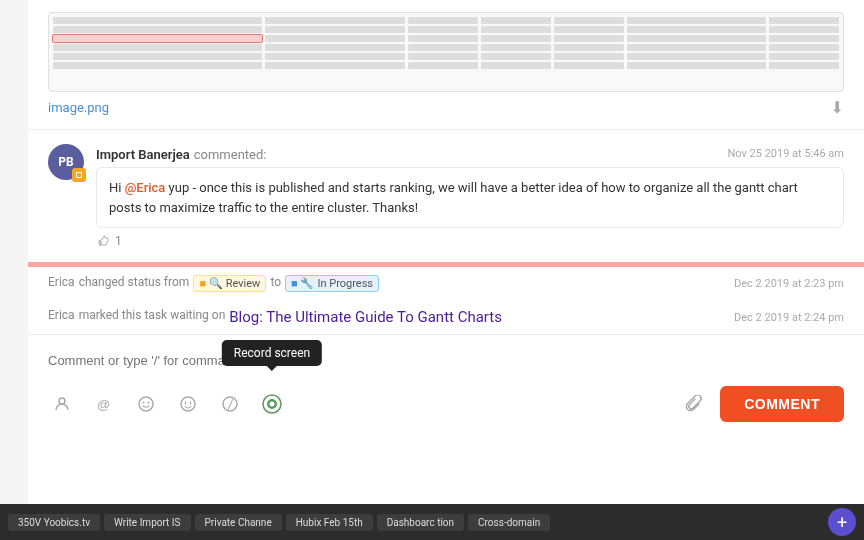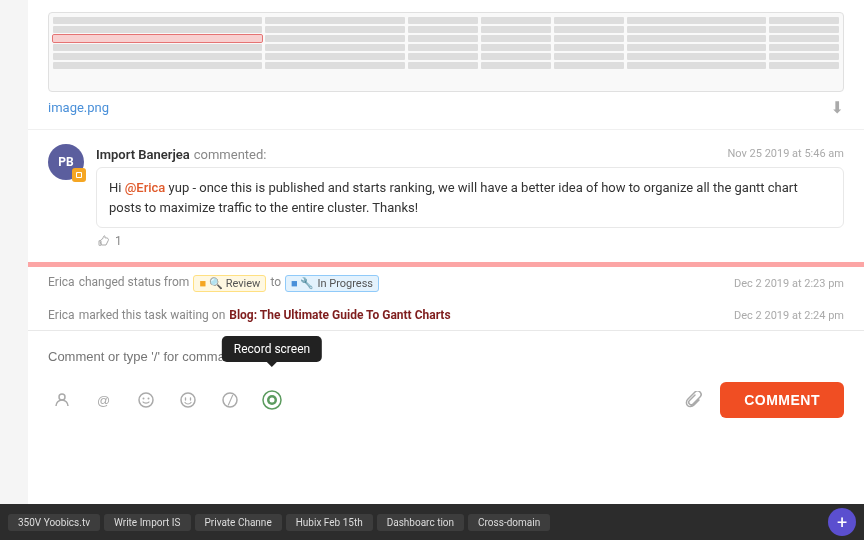--- a/index.html
+++ b/index.html
@@ -190,23 +190,23 @@
       font-size: 11px;
       color: #555;
     }
 
     .status-badge.in-progress {
       background: #e3f2fd;
       border-color: #90caf9;
     }
 
     .status-link {
-      color: #7f1d1d;
-      font-weight: 700;
-      font-size: 12px;
+      color: #4c1d95;
+      font-weight: 400;
+      font-size: 15px;
     }
 
     .status-time {
       font-size: 11px;
       color: #aaa;
       white-space: nowrap;
     }
 
     
     .comment-input-area {

